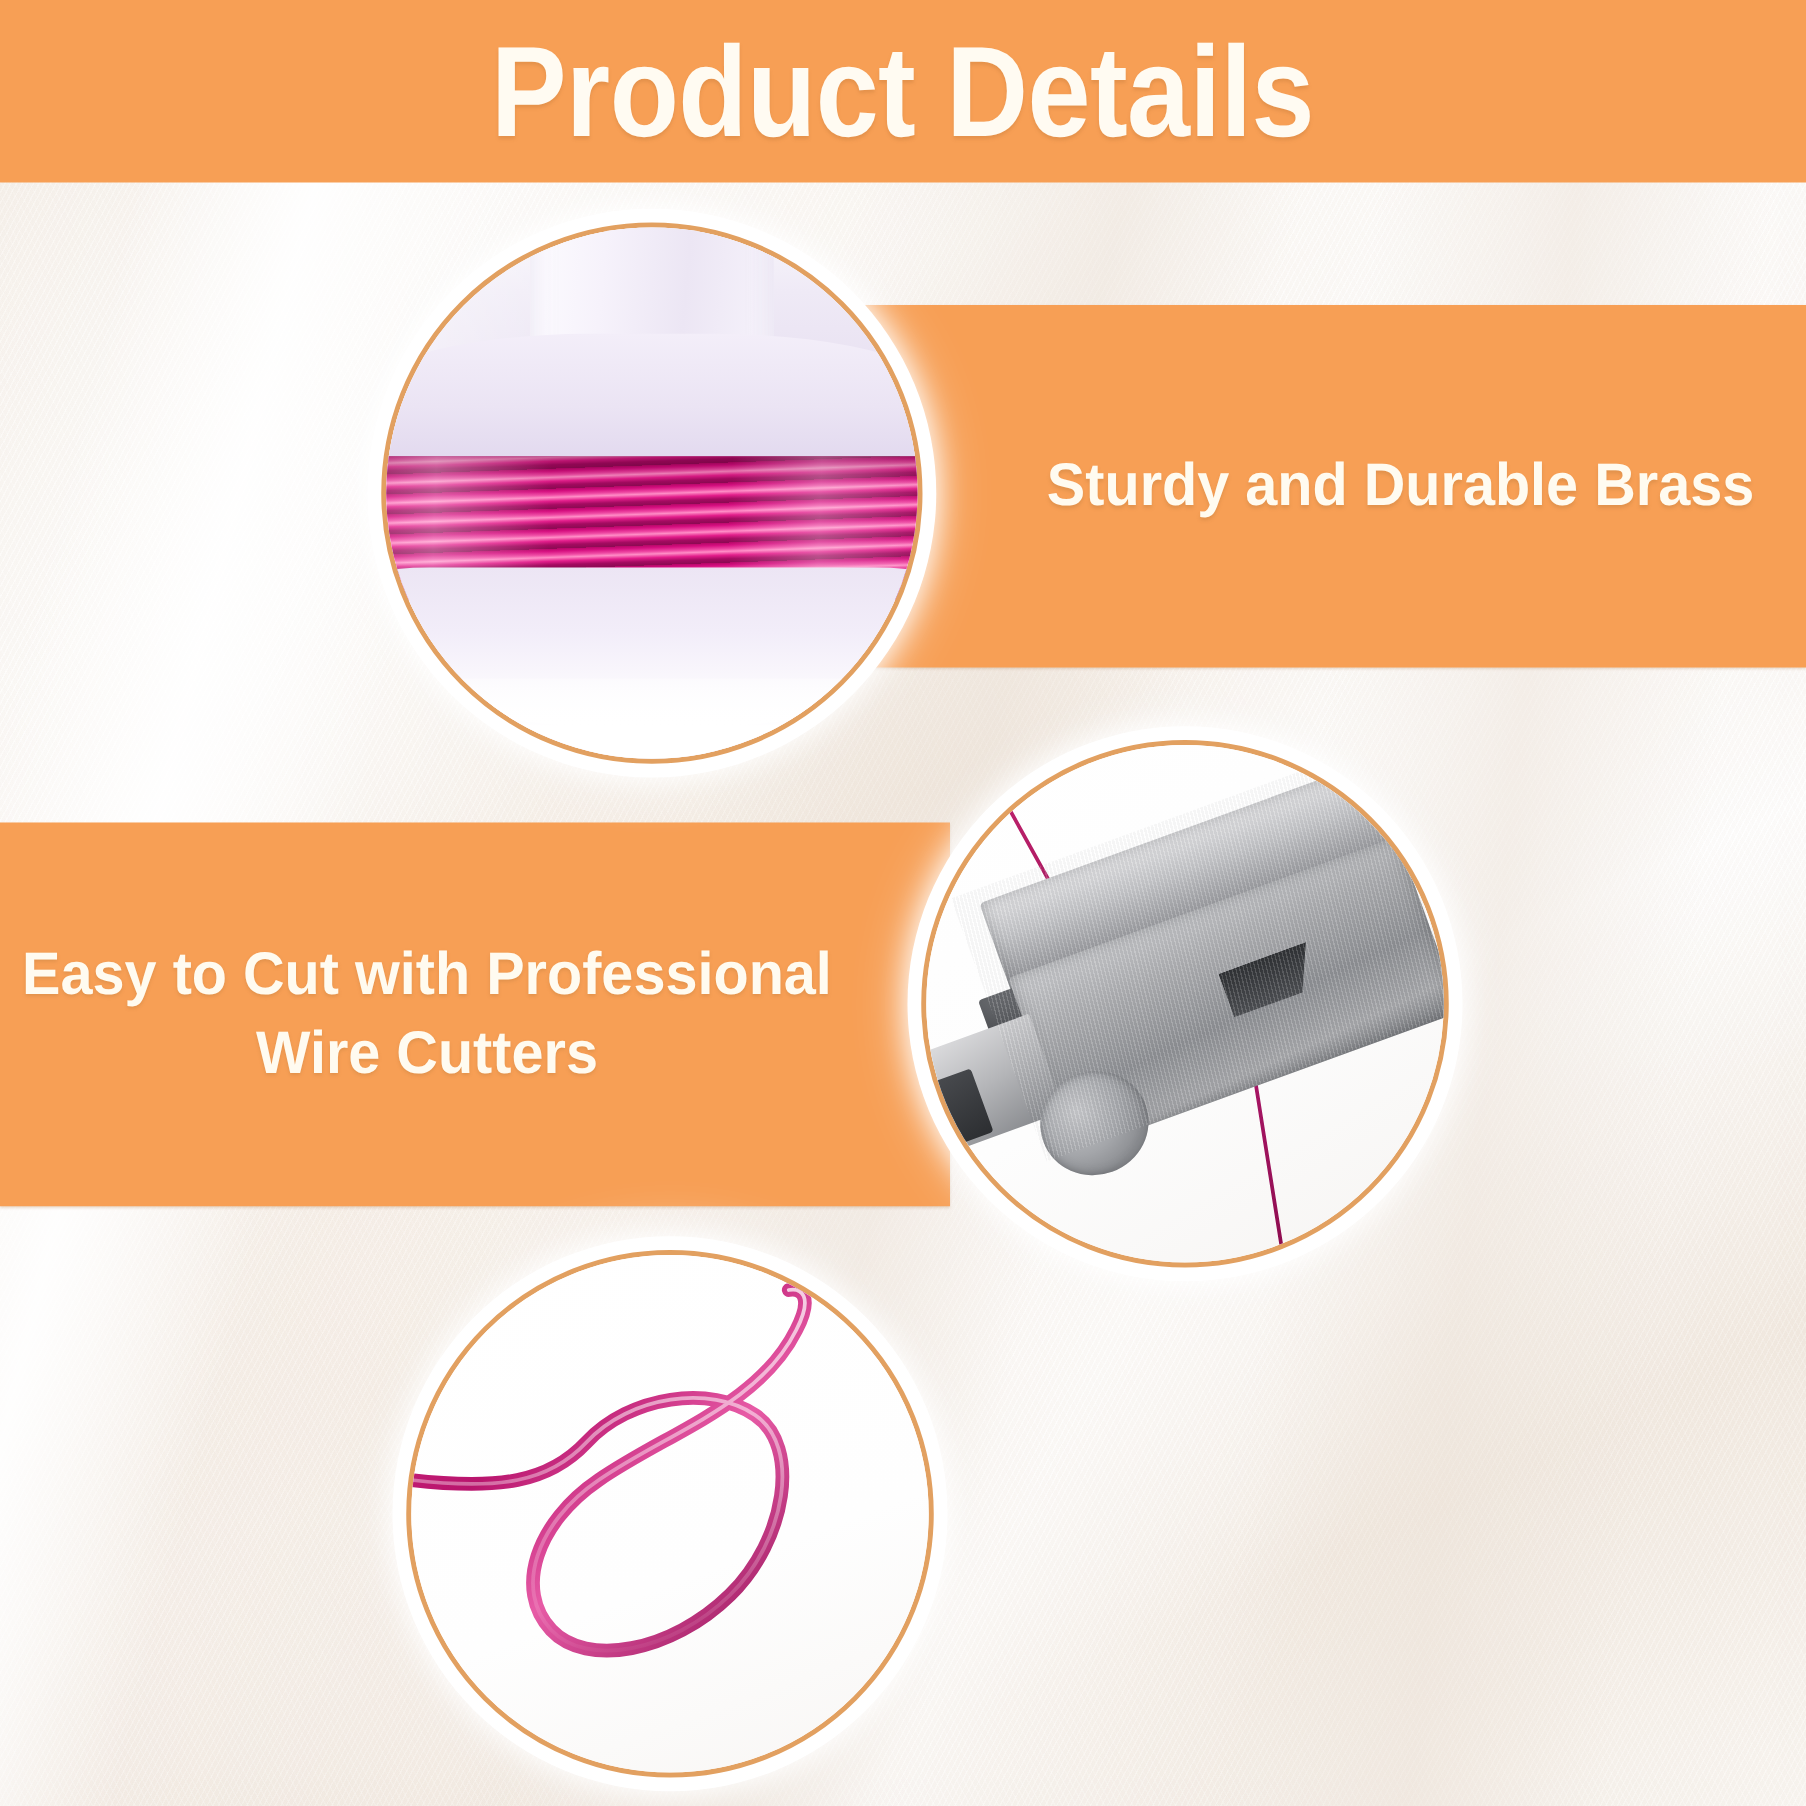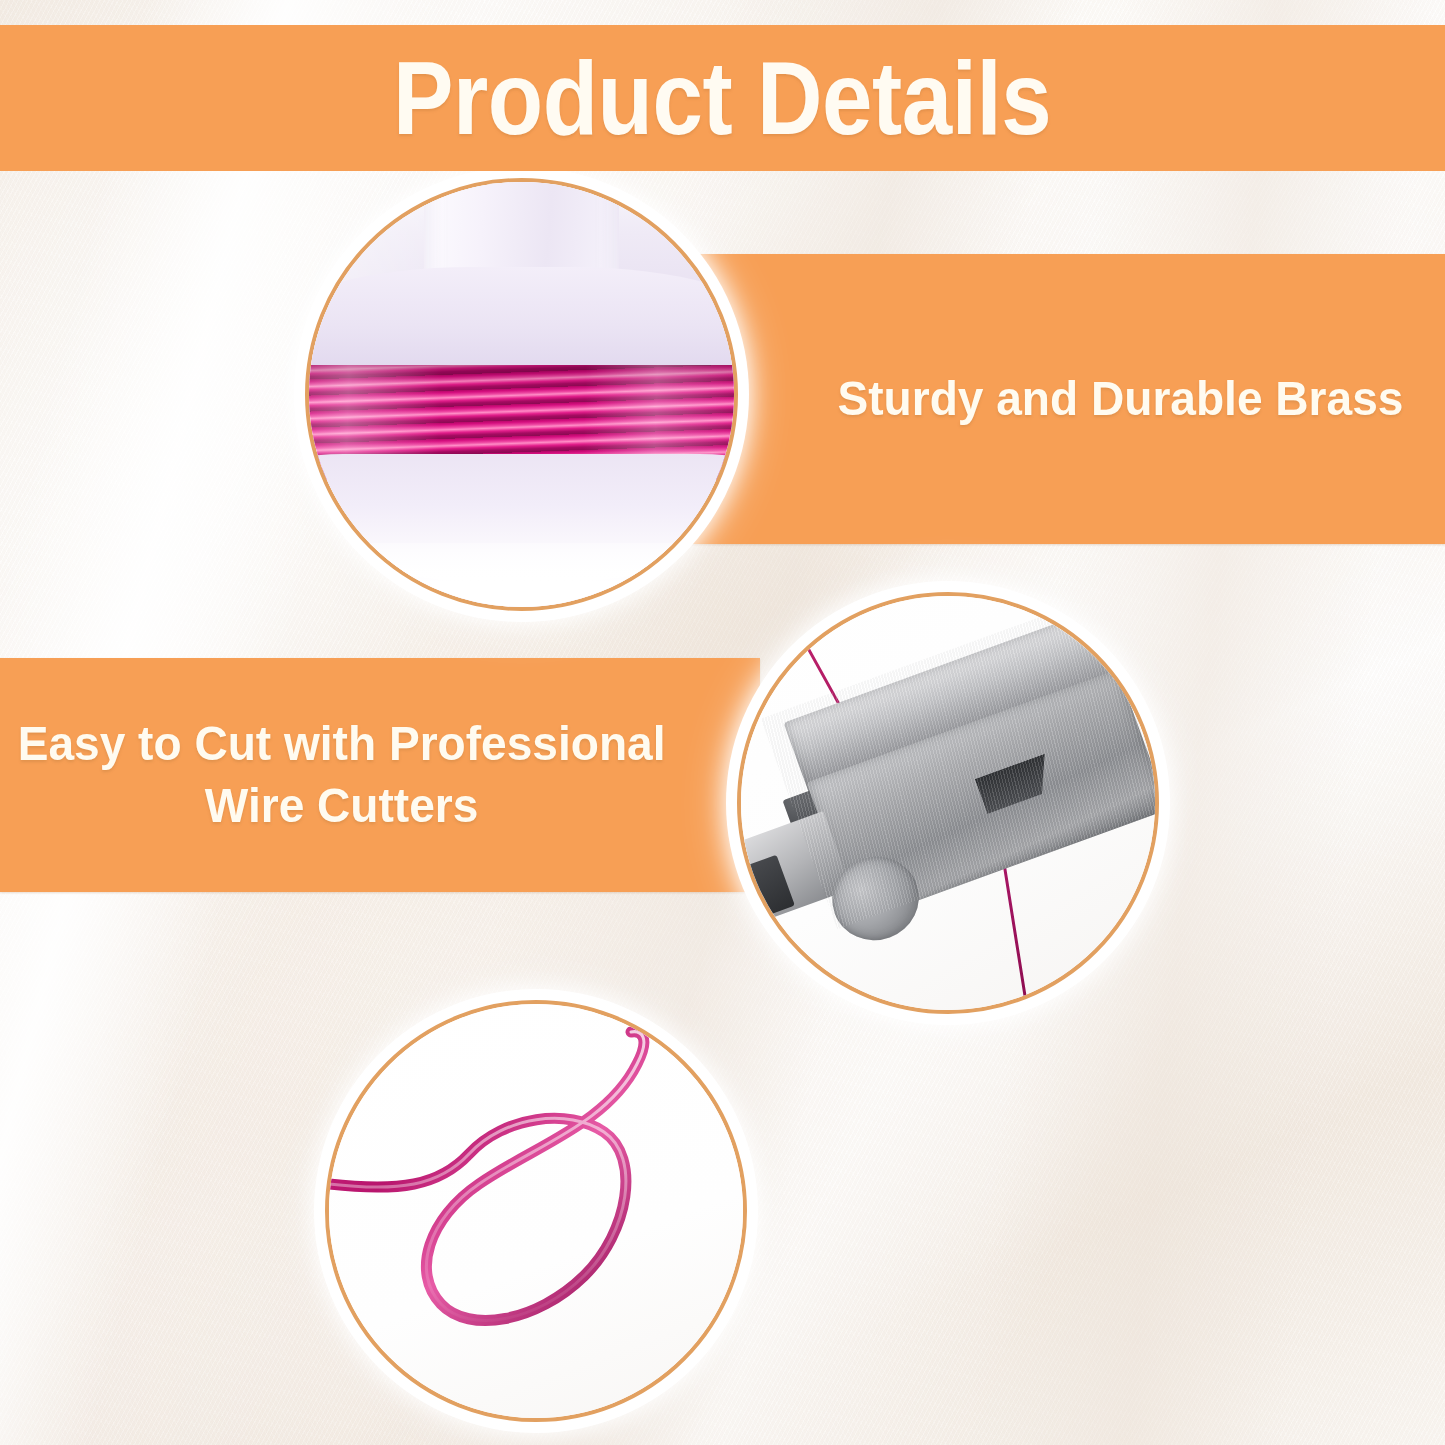--- a/index.html
+++ b/index.html
@@ -54,21 +54,20 @@
   .header {
     position: absolute;
     left: 0; top: 0;
     width: 1445px;
     height: 146px;
     background: #f79f55;
     display: flex;
     align-items: center;
     justify-content: center;
     z-index: 6;
-    margin-top: 25px;
   }
   .header-title {
     font-size: 103px;
     font-weight: bold;
     color: #fffbf2;
     letter-spacing: -0.5px;
     transform: scaleX(0.88);
     line-height: 1;
     text-shadow: 0 2px 3px rgba(180,110,50,0.28);
     white-space: nowrap;
@@ -76,22 +75,22 @@
 
   
   .band {
     position: absolute;
     background: #f79f55;
     z-index: 2;
     display: flex;
     align-items: center;
     box-shadow: 0 1px 2px rgba(170,120,70,0.25);
   }
-  .band-1 { left: 590px;  top: 254px;  width: 855px;  height: 290px; justify-content: center; }
-  .band-2 { left: 0px;    top: 658px;  width: 760px;  height: 234px; justify-content: center; }
+  .band-1 { left: 590px;  top: 244px;  width: 855px;  height: 290px; justify-content: center; }
+  .band-2 { left: 0px;    top: 658px;  width: 760px;  height: 307px; justify-content: center; }
   .band-3 { left: 700px;  top: 1063px; width: 745px;  height: 292px; justify-content: center; }
 
   .band-1 .band-text { padding-left: 215px; }
   .band-2 .band-text { padding-right: 80px; }
   .band-3 .band-text { padding-left: 170px; }
 
   .band-text {
     font-size: 48px;
     font-weight: bold;
     color: #fffbf0;

